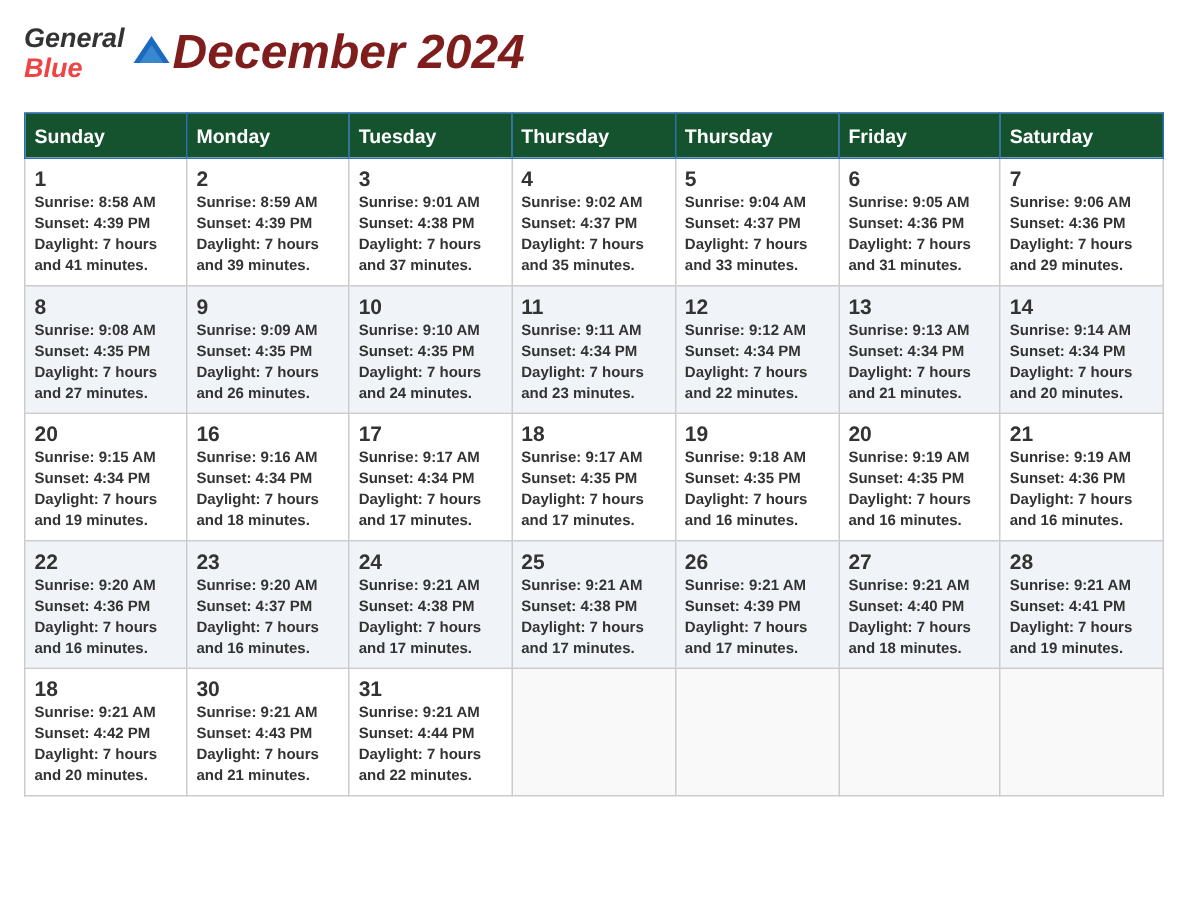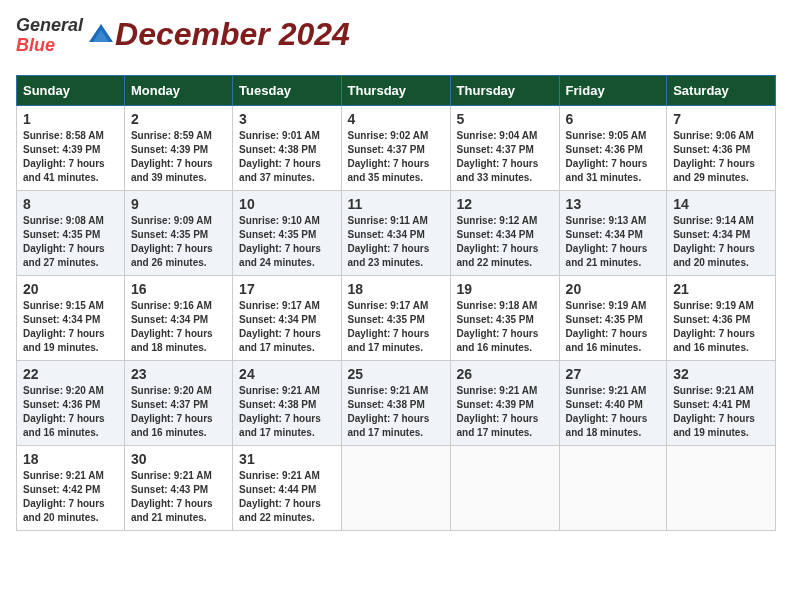--- a/index.html
+++ b/index.html
@@ -290,21 +290,21 @@
             Sunrise: 9:21 AM<br>Sunset: 4:39 PM<br>Daylight: 7 hours and 17 minutes.
           </div>
         </td>
         <td>
           <span class="day-number">27</span>
           <div class="day-info">
             Sunrise: 9:21 AM<br>Sunset: 4:40 PM<br>Daylight: 7 hours and 18 minutes.
           </div>
         </td>
         <td>
-          <span class="day-number">32</span>
+          <span class="day-number">28</span>
           <div class="day-info">
             Sunrise: 9:21 AM<br>Sunset: 4:41 PM<br>Daylight: 7 hours and 19 minutes.
           </div>
         </td>
       </tr>
       <tr>
         <td>
           <span class="day-number">18</span>
           <div class="day-info">
             Sunrise: 9:21 AM<br>Sunset: 4:42 PM<br>Daylight: 7 hours and 20 minutes.

